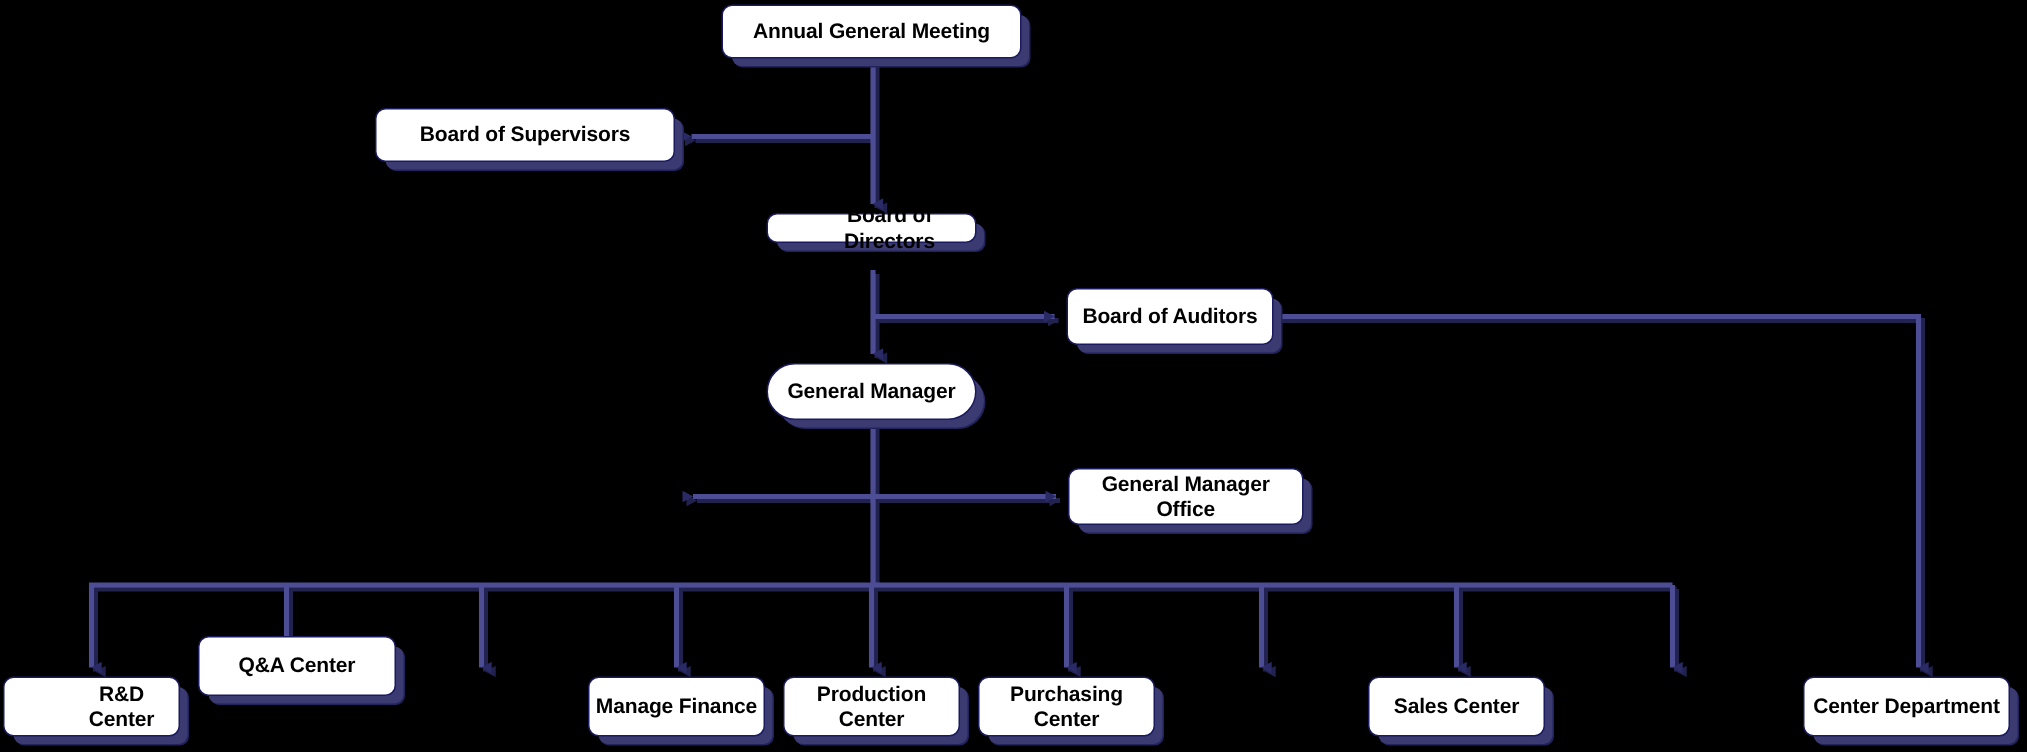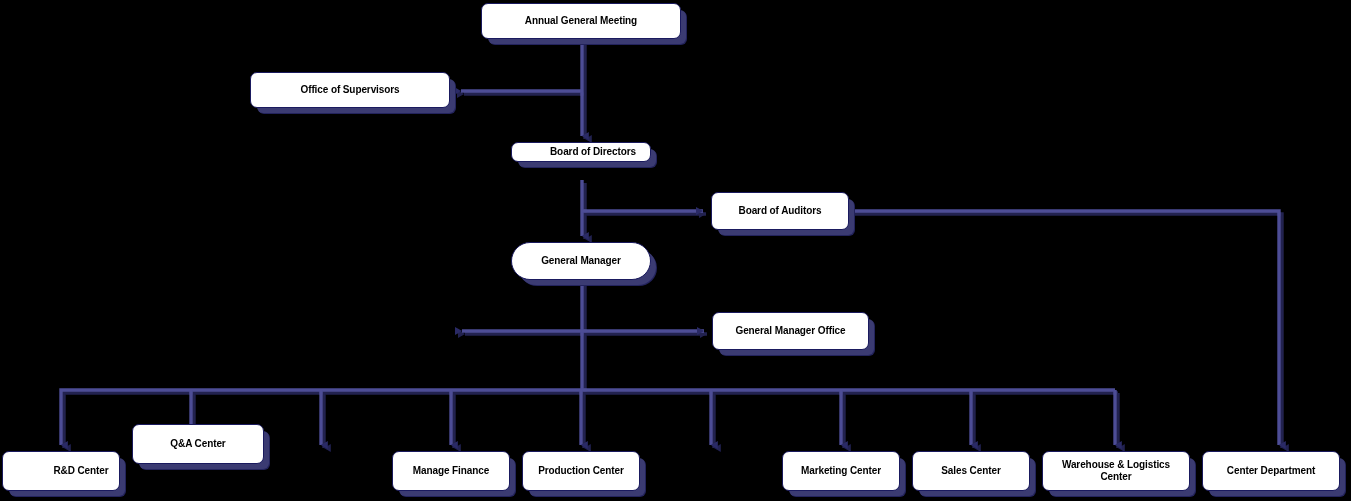--- a/index.html
+++ b/index.html
@@ -32,21 +32,21 @@
     border: 1px solid #1a1a5e;
     border-radius: 7px;
     box-shadow: 6px 6px 0 -1px #3b3b72,
                 7px 7px 0 -1px #23235c;
     display: flex;
     align-items: center;
     justify-content: center;
     text-align: center;
     color: #000000;
     font-weight: bold;
-    font-size: 10px;
+    font-size: 14px;
     font-family: "Liberation Sans", sans-serif;
     line-height: 1.25;
     letter-spacing: -0.1px;
     z-index: 2;
   }
   .node span {
     display: block;
     padding: 0 4px;
   }
 </style>
@@ -104,21 +104,21 @@
 
       <path d="M 849,211 L 1279,211 L 1279,445" marker-end="url(#arrow-down)"></path>
     </g>
   </svg>
 
   <div class="node" style="left:481px; top:3px; width:200px; height:36px;">
     <span>Annual General Meeting</span>
   </div>
 
   <div class="node" style="left:250px; top:72px; width:200px; height:36px;">
-    <span>Office of Supervisors</span>
+    <span>Board of Supervisors</span>
   </div>
 
   <div class="node" style="left:511px; top:142px; width:140px; height:20px;padding-left:24px;">
     <span>Board of Directors</span>
   </div>
 
   <div class="node" style="left:711px; top:192px; width:138px; height:38px;">
     <span>Board of Auditors</span>
   </div>
 
@@ -141,30 +141,27 @@
 
 
   <div class="node" style="left:392px; top:451px; width:118px; height:40px;">
     <span>Manage Finance</span>
   </div>
 
   <div class="node" style="left:522px; top:451px; width:118px; height:40px;">
     <span>Production Center</span>
   </div>
 
+  <div class="node" style="left:652px; top:451px; width:118px; height:40px;">
+    <span>Purchasing Center</span>
+  </div>
 
-  <div class="node" style="left:782px; top:451px; width:118px; height:40px;">
-    <span>Marketing Center</span>
-  </div>
 
   <div class="node" style="left:912px; top:451px; width:118px; height:40px;">
     <span>Sales Center</span>
   </div>
 
-  <div class="node" style="left:1042px; top:451px; width:148px; height:40px;">
-    <span>Warehouse &amp; Logistics Center</span>
-  </div>
 
   <div class="node" style="left:1202px; top:451px; width:138px; height:40px;">
     <span>Center Department</span>
   </div>
 
 </div>
 
 </body></html>

